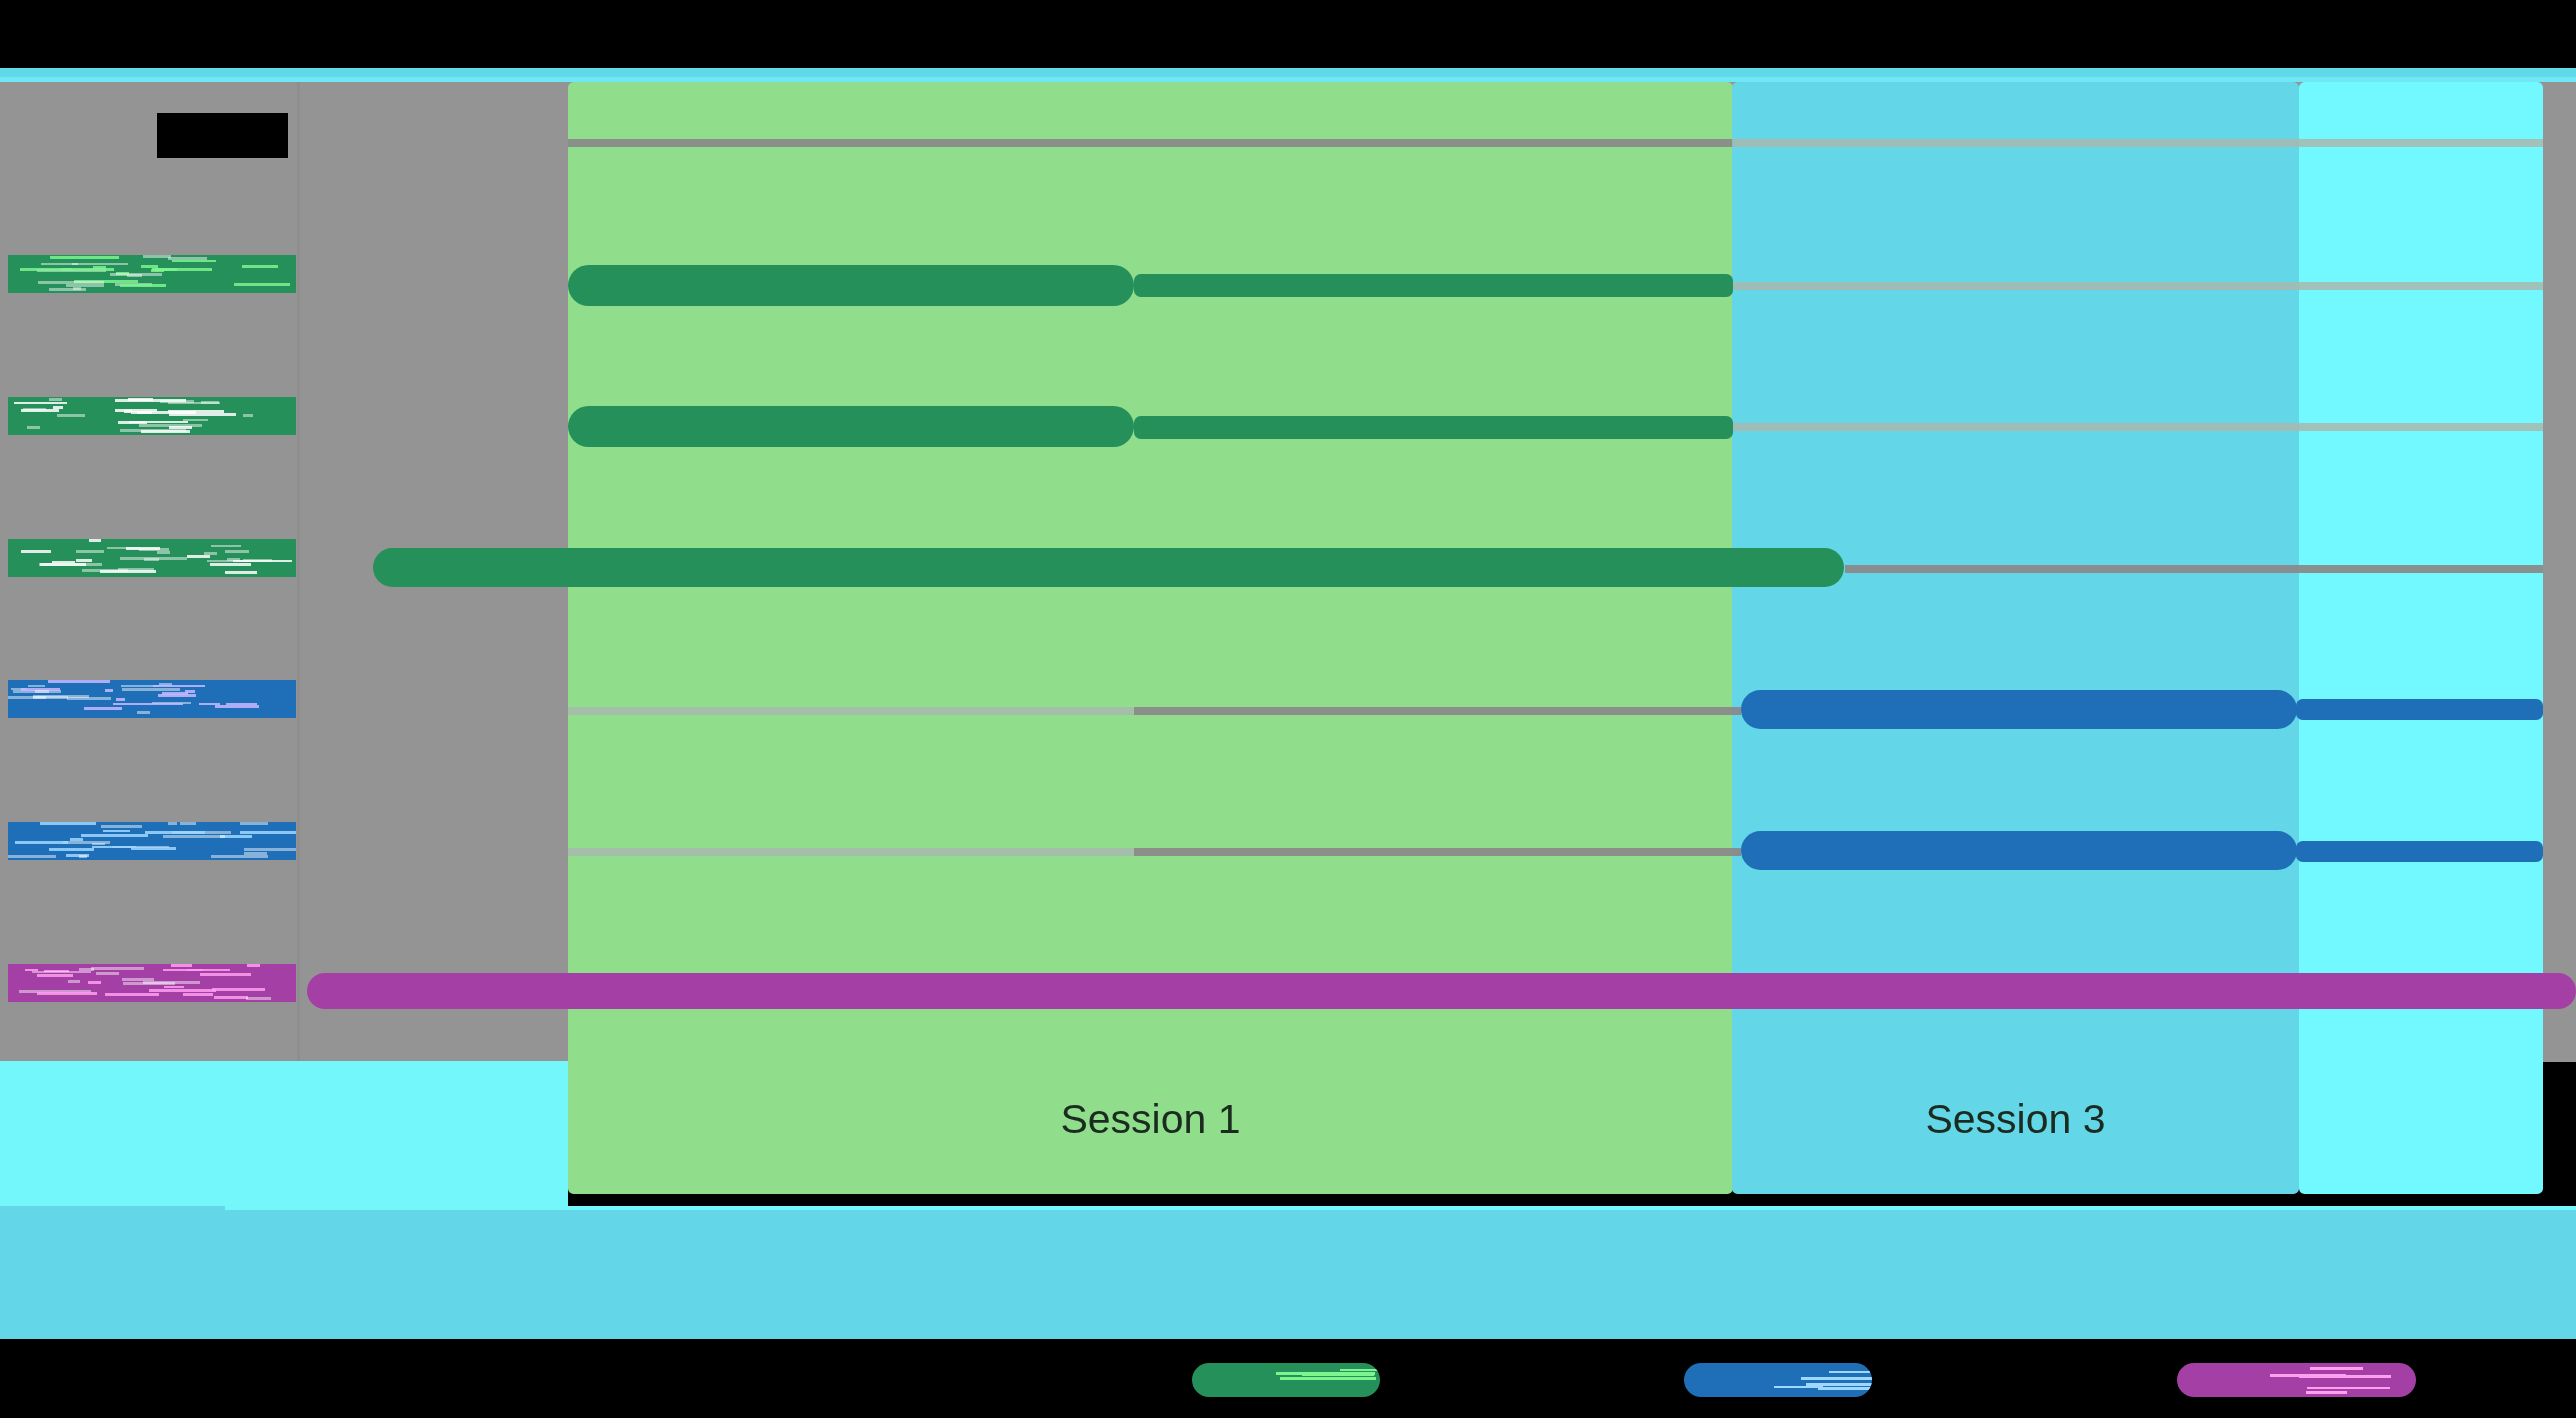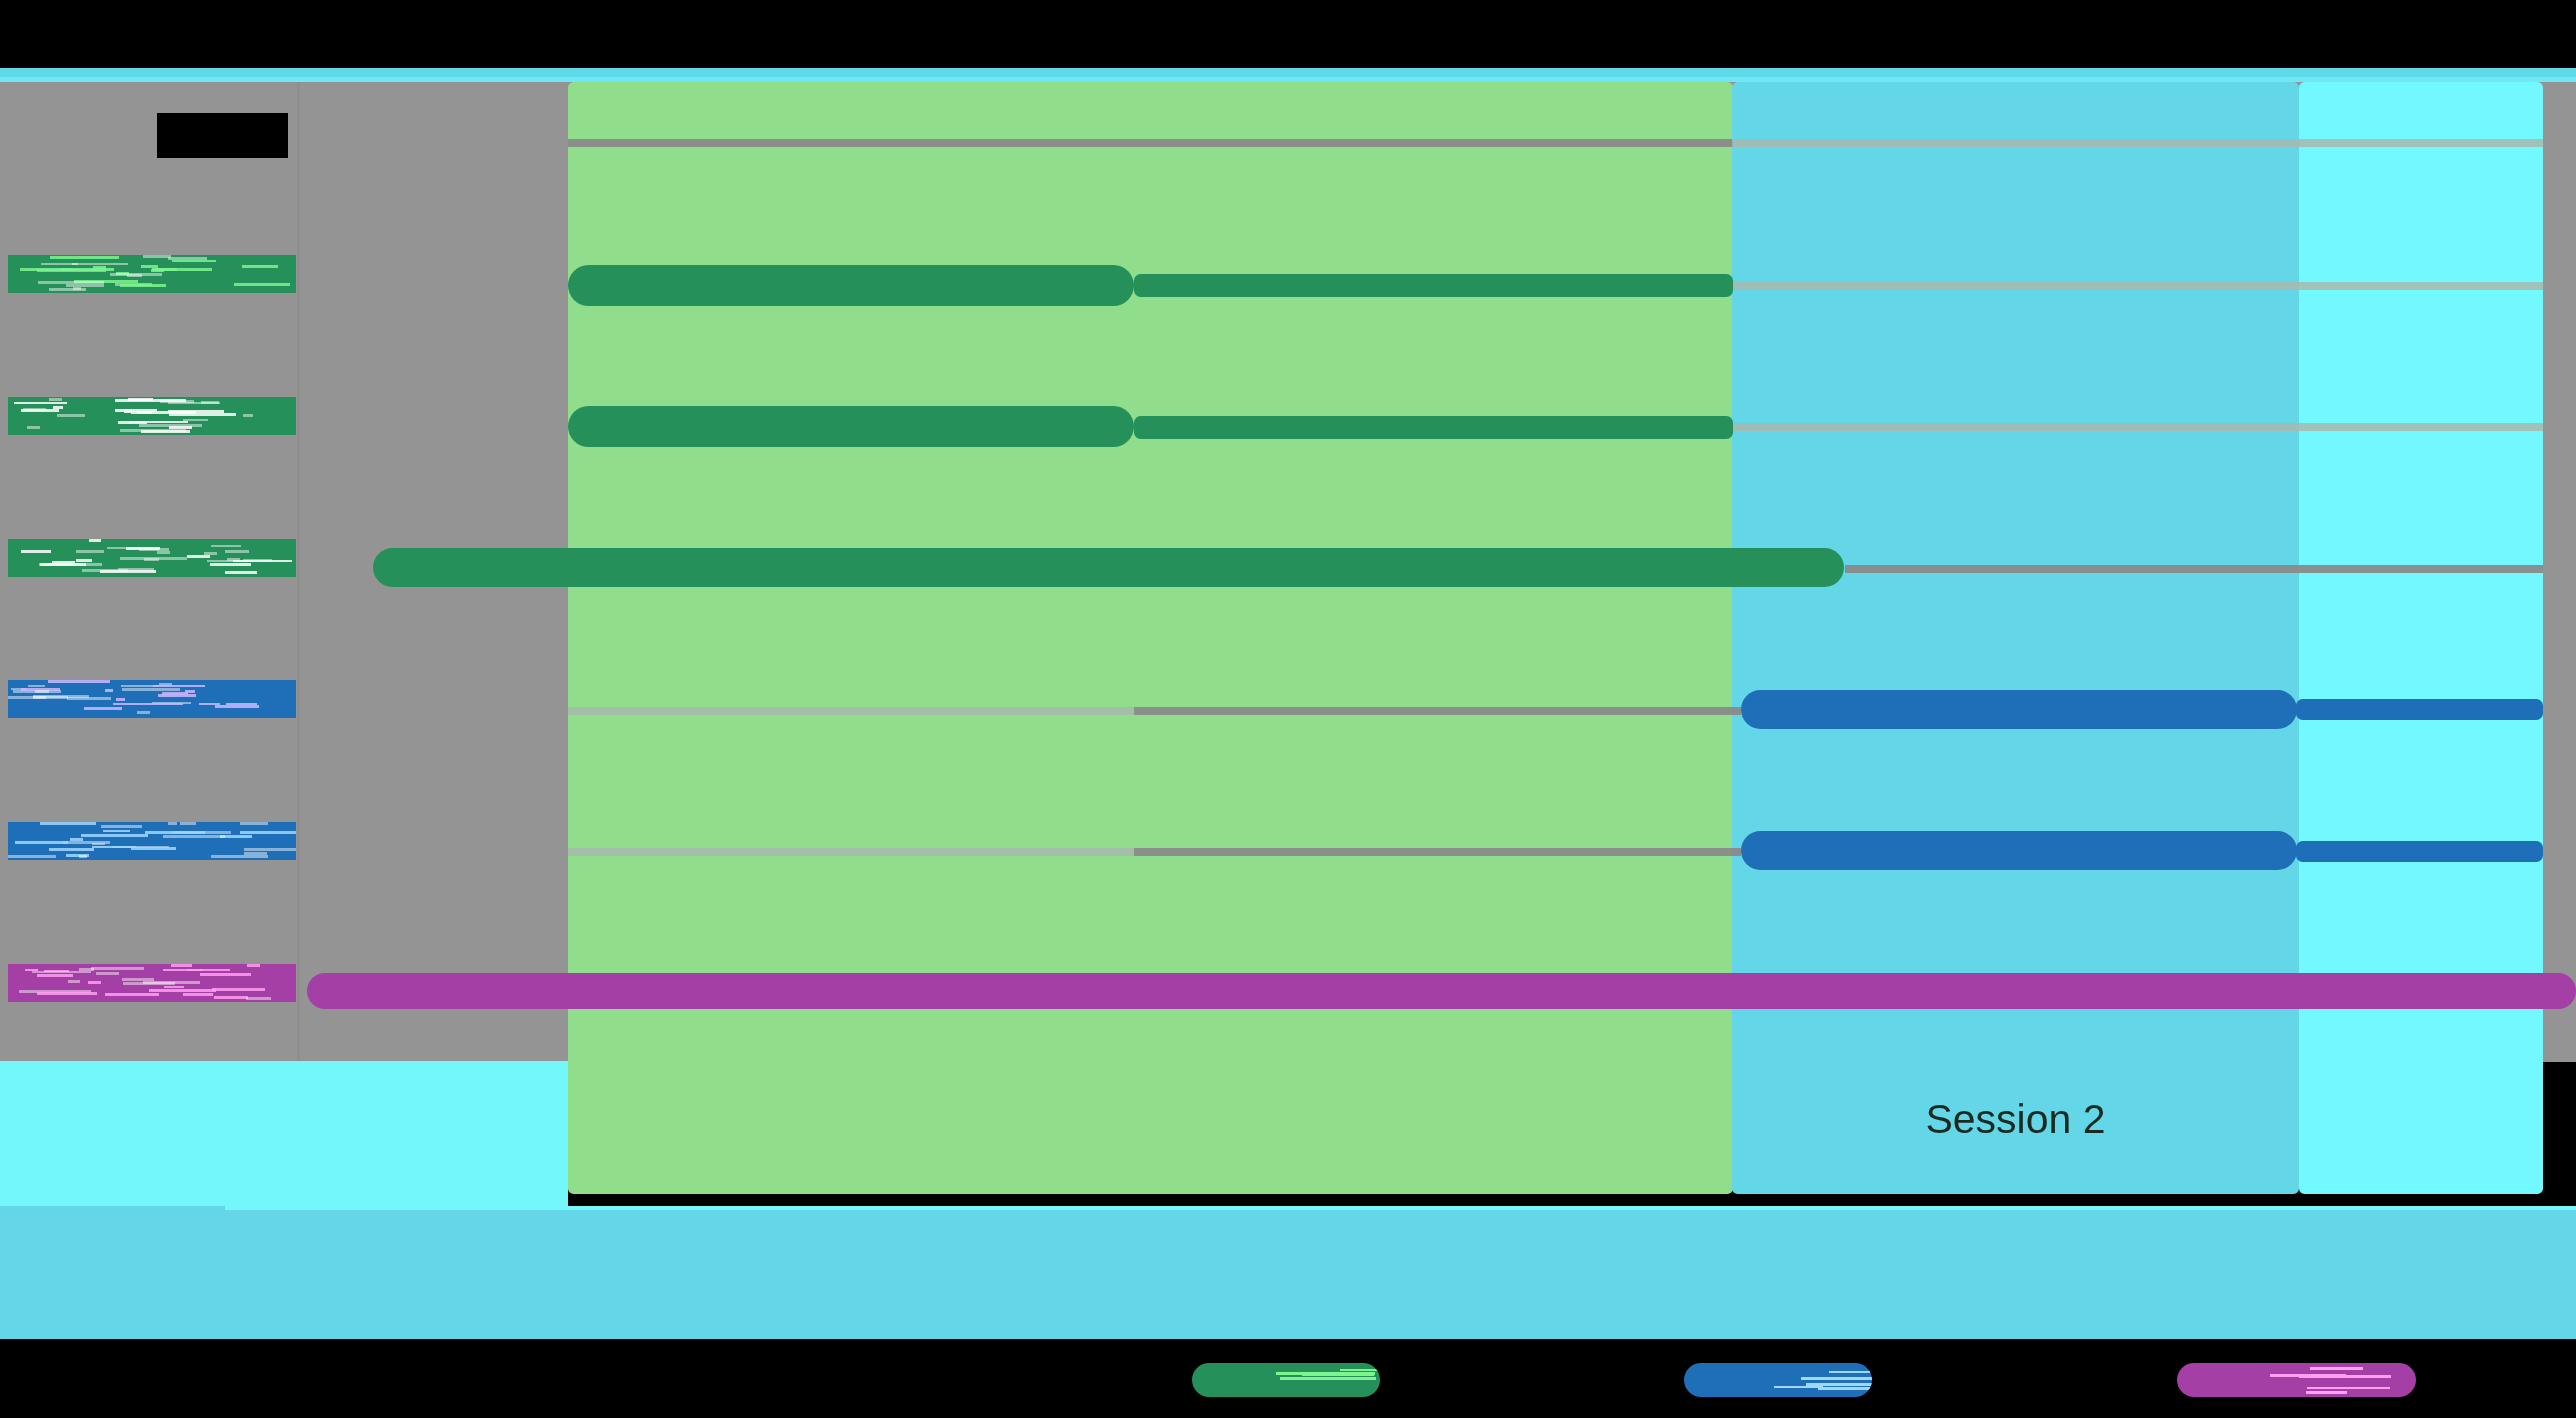--- a/index.html
+++ b/index.html
@@ -357,21 +357,22 @@
       <div class="noise" style="left: 23.5px; top: 6.6px; width: 59px; background: rgba(255, 255, 255, 0.55);"></div>
       <div class="noise" style="left: 29px; top: 28px; width: 60px; background: rgb(255, 159, 240);"></div>
       <div class="noise" style="left: 115px; top: 18px; width: 52px; background: rgba(255, 255, 255, 0.55);"></div>
       <div class="noise" style="left: 179px; top: 4.7px; width: 16px; background: rgb(255, 159, 240);"></div>
       <div class="noise" style="left: 163px; top: 0px; width: 20.6px; background: rgb(255, 159, 240);"></div>
       <div class="noise" style="left: 29px; top: 10.3px; width: 36px; background: rgb(255, 159, 240);"></div>
       <div class="noise" style="left: 135px; top: 17px; width: 57px; background: rgba(255, 255, 255, 0.55);"></div>
       <div class="noise" style="left: 71px; top: 3.8px; width: 15px; background: rgba(255, 255, 255, 0.55);"></div>
     </div>
 
-  <div class="band-label s2">Session 2</div>
+  <div class="band-label s1">Session 1</div>
+  <div class="band-label s2">Session 3</div>
 
   <div class="footer-cyan"></div>
   <div class="footer-rule"></div>
 
   <div class="legend-swatch" style="left: 1192px; width: 188px; background: rgb(38, 144, 90); overflow: hidden; position: absolute;">
       <div style="position: absolute; height: 2.8px; background: rgb(125, 245, 143); left: 110px; top: 10.3px; width: 72px;"></div>
       <div style="position: absolute; height: 2.8px; background: rgb(125, 245, 143); left: 84px; top: 9.4px; width: 99px;"></div>
       <div style="position: absolute; height: 2.8px; background: rgb(125, 245, 143); left: 107px; top: 14px; width: 77px;"></div>
       <div style="position: absolute; height: 2.8px; background: rgb(125, 245, 143); left: 142px; top: 9.4px; width: 38px;"></div>
       <div style="position: absolute; height: 2.8px; background: rgb(125, 245, 143); left: 148px; top: 5.6px; width: 90px;"></div>

